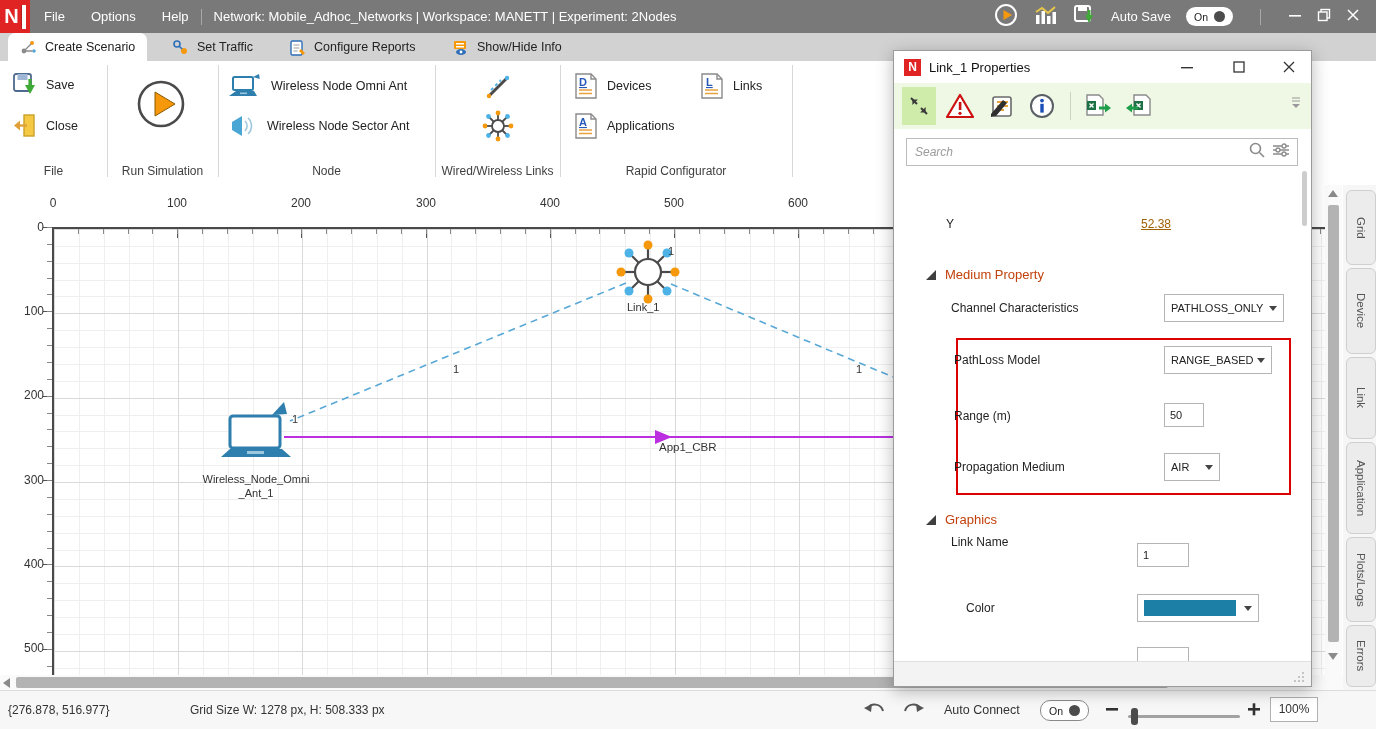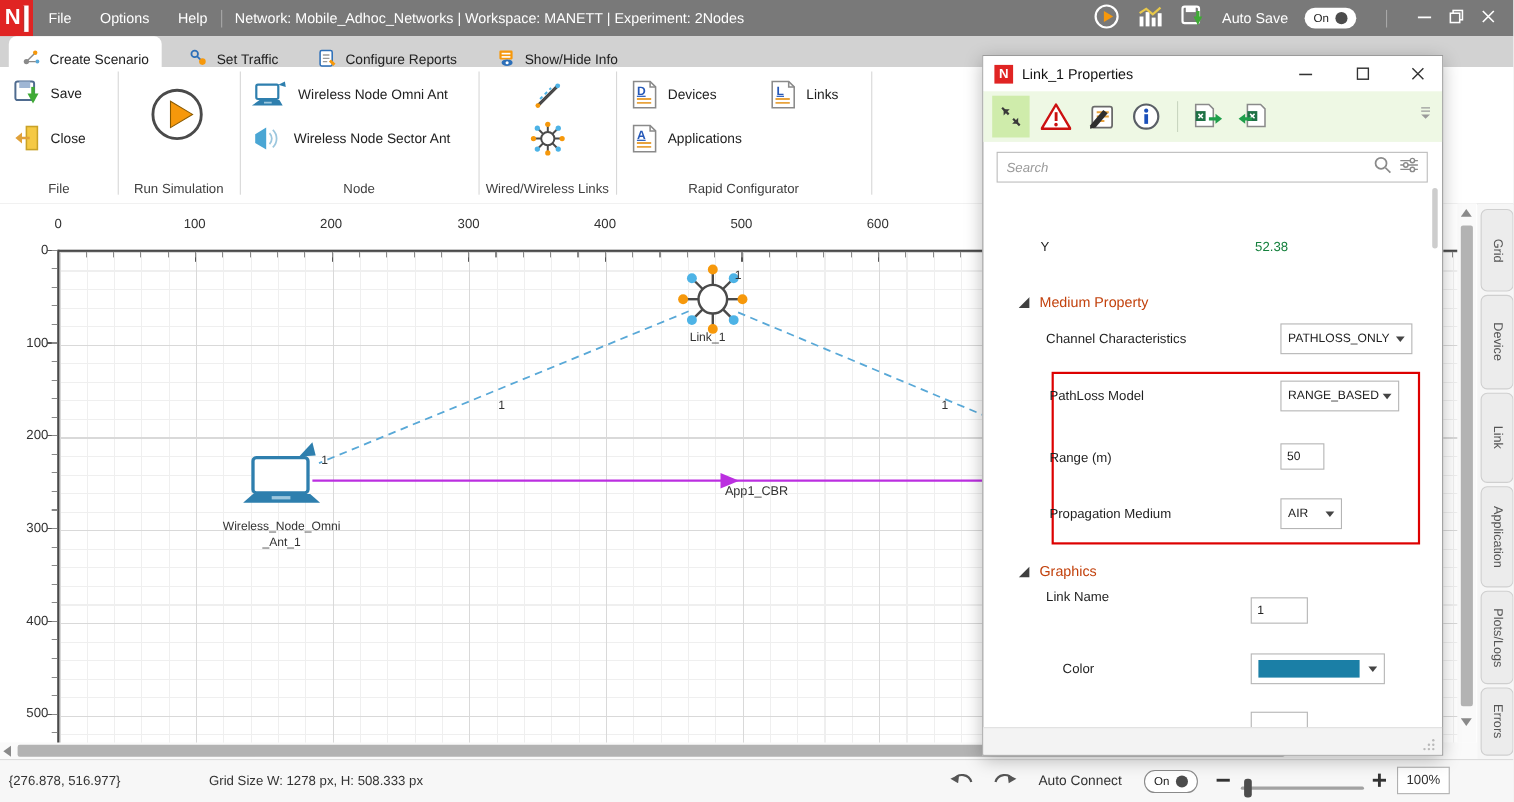--- a/index.html
+++ b/index.html
@@ -12,21 +12,21 @@
   .menu{margin-left:14px;cursor:default;}
   .menu+.menu{margin-left:26px;}
   .vsep{width:1px;height:16px;background:#a8a8a8;margin:0 12px;}
   .session{white-space:nowrap;}
   .tb-right{margin-left:auto;display:flex;align-items:center;gap:15px;padding-right:16px;}
   .pill{display:flex;align-items:center;background:#fff;border-radius:10px;height:19px;width:47px;color:#222;font-size:10.5px;}
   .pill .txt{margin-left:8px;}
   .pill .knob{width:11px;height:11px;border-radius:50%;background:#4c4c4c;margin-left:6px;}
   
   .tabrow{left:0;top:33px;width:1376px;height:28px;background:#d2d2d2;}
-  .rtab{position:absolute;top:0;height:28px;display:flex;align-items:flex-end;gap:8px;font-size:12.5px;color:#222;padding:0 12px;cursor:default;}
+  .rtab{position:absolute;top:0;height:28px;display:flex;align-items:center;gap:8px;font-size:12.5px;color:#222;padding:0 12px;cursor:default;}
   .rtab.active{background:#fff;border-radius:7px 7px 0 0;}
   
   .ribbon{left:0;top:61px;width:1376px;height:124px;background:#fff;border-bottom:1px solid #c6c6c6;}
   .gsep{position:absolute;top:4px;height:112px;width:1px;background:#d8d8d8;}
   .grplabel{position:absolute;top:103px;font-size:12px;color:#3f3f3f;text-align:center;}
   .ritem{position:absolute;display:flex;align-items:center;gap:9px;font-size:12.5px;color:#222;cursor:default;}
   
   .canvas{left:0;top:185px;width:1343px;height:505px;background:#fff;overflow:hidden;}
   .hrl{position:absolute;top:11px;transform:translateX(-50%);font-size:12px;color:#333;}
   .vrl{position:absolute;left:12px;width:32px;text-align:right;font-size:12px;color:#333;}
@@ -51,21 +51,21 @@
   .dlogo{width:17px;height:17px;background:#e02423;color:#fff;display:flex;align-items:center;justify-content:center;font-weight:bold;font-size:12px;margin:0 8px 0 10px;}
   .wbtn{position:absolute;top:5px;width:30px;height:22px;display:flex;align-items:center;justify-content:center;cursor:default;}
   .dlg-toolbar{position:absolute;left:0;top:32px;width:100%;height:46px;background:#eef8e4;display:flex;align-items:center;padding-left:8px;box-sizing:border-box;}
   .tbico{width:34px;height:38px;display:flex;align-items:center;justify-content:center;margin-right:7px;}
   .tbico.sel{background:#cfecab;}
   .tbdiv{width:1px;height:28px;background:#c9d6c0;margin:0 10px 0 4px;}
   .searchbox{position:absolute;left:12px;top:87px;width:392px;height:28px;border:1px solid #bcbcbc;display:flex;align-items:center;background:#fff;box-sizing:border-box;}
   .searchbox input{flex:1;border:none;outline:none;font-size:12px;padding:0 8px;font-family:inherit;color:#333;background:transparent;}
   .searchbox input::placeholder{font-style:italic;color:#9a9a9a;}
   .plabel{position:absolute;font-size:12px;color:#1f1f1f;}
-  .pvalue{position:absolute;font-size:12px;color:#15803d;}
+  .pvalue{position:absolute;font-size:12px;color:#a16207;text-decoration:underline;}
   .sechdr{position:absolute;display:flex;align-items:center;gap:9px;font-size:13px;color:#c2410c;}
   .dd{position:absolute;border:1px solid #b5b5b5;background:#fff;display:flex;align-items:center;justify-content:space-between;padding:0 6px;font-size:11px;color:#222;box-sizing:border-box;cursor:default;}
   .tin{position:absolute;border:1px solid #b5b5b5;font-size:11px;padding:0 5px;font-family:inherit;color:#222;box-sizing:border-box;background:#fff;}
   .redbox{position:absolute;left:62px;top:287px;width:331px;height:153px;border:2px solid #dd0000;pointer-events:none;}
   .dlg-footer{position:absolute;left:0;top:610px;width:100%;height:24px;background:#f3f3f3;border-top:1px solid #e0e0e0;}
   .caret{width:0;height:0;border-left:4px solid transparent;border-right:4px solid transparent;border-top:5px solid #444;flex:0 0 auto;}
 </style>
 </head>
 <body>
 

